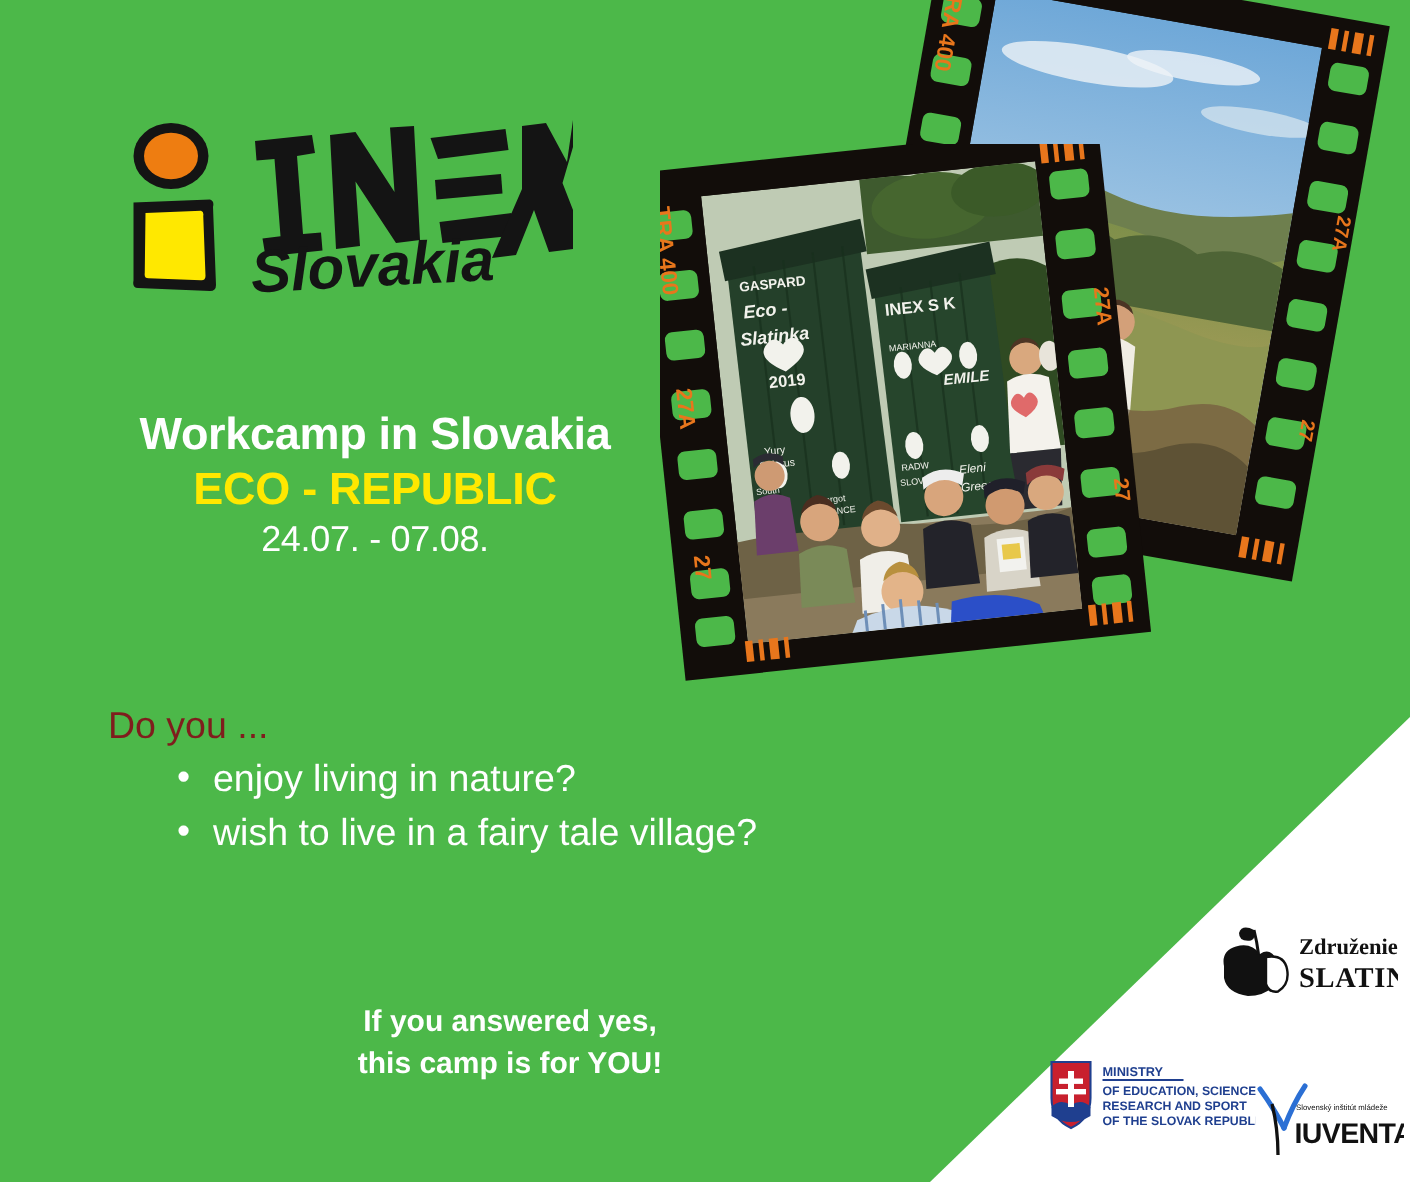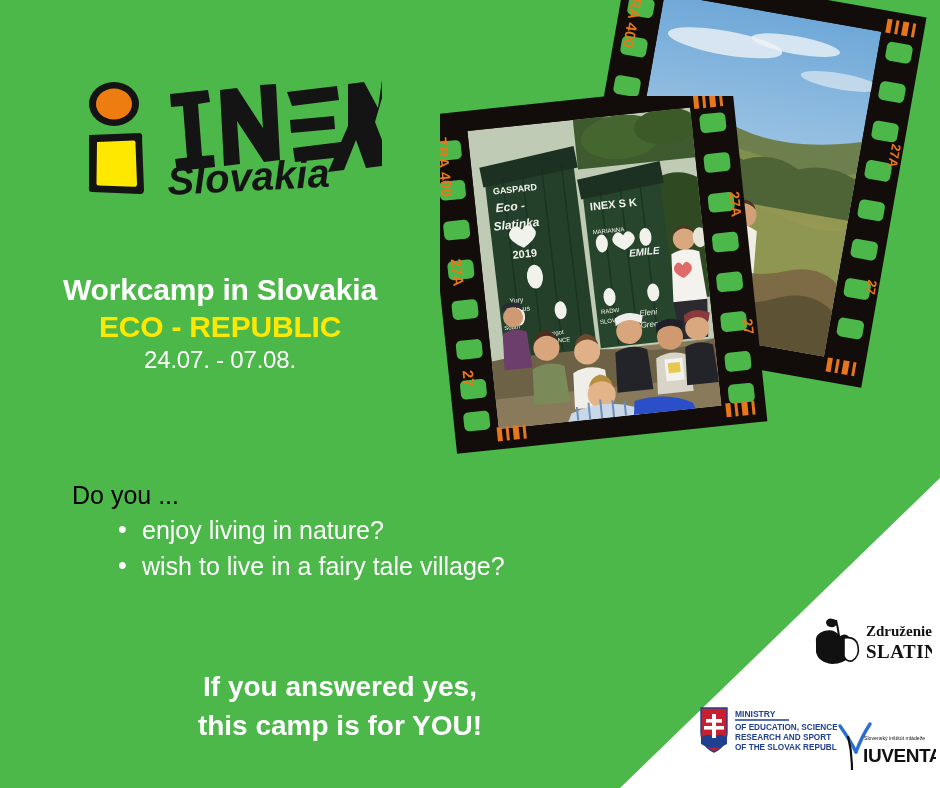--- a/index.html
+++ b/index.html
@@ -43,20 +43,21 @@
   .inex-logo svg { display: block; }
 
   
   .headline {
     position: absolute;
     left: 0;
     top: 272px;
     width: 440px;
     text-align: center;
     z-index: 6;
+    padding-left: 30px;
   }
   .headline .line1 {
     font-size: 30px;
     font-weight: bold;
     color: #ffffff;
     letter-spacing: -0.2px;
     line-height: 1.22;
     white-space: nowrap;
   }
   .headline .line2 {
@@ -79,24 +80,23 @@
   
   .questions {
     position: absolute;
     left: 72px;
     top: 468px;
     width: 560px;
     z-index: 6;
   }
   .questions .intro {
     font-size: 25px;
-    color: #000000;
+    color: #7f1d1d;
     line-height: 1.28;
     margin-bottom: 2px;
-    margin-top: 11px;
   }
   .questions ul {
     margin: 0;
     padding: 0 0 0 46px;
     list-style: none;
   }
   .questions li {
     font-size: 25px;
     color: #ffffff;
     line-height: 1.42;
@@ -115,21 +115,21 @@
   
   .cta {
     position: absolute;
     left: 40px;
     top: 668px;
     width: 600px;
     text-align: center;
     z-index: 6;
   }
   .cta div {
-    font-size: 28px;
+    font-size: 20px;
     font-weight: bold;
     color: #ffffff;
     line-height: 1.38;
     white-space: nowrap;
   }
 
   
   .filmstrip {
     position: absolute;
     z-index: 3;

